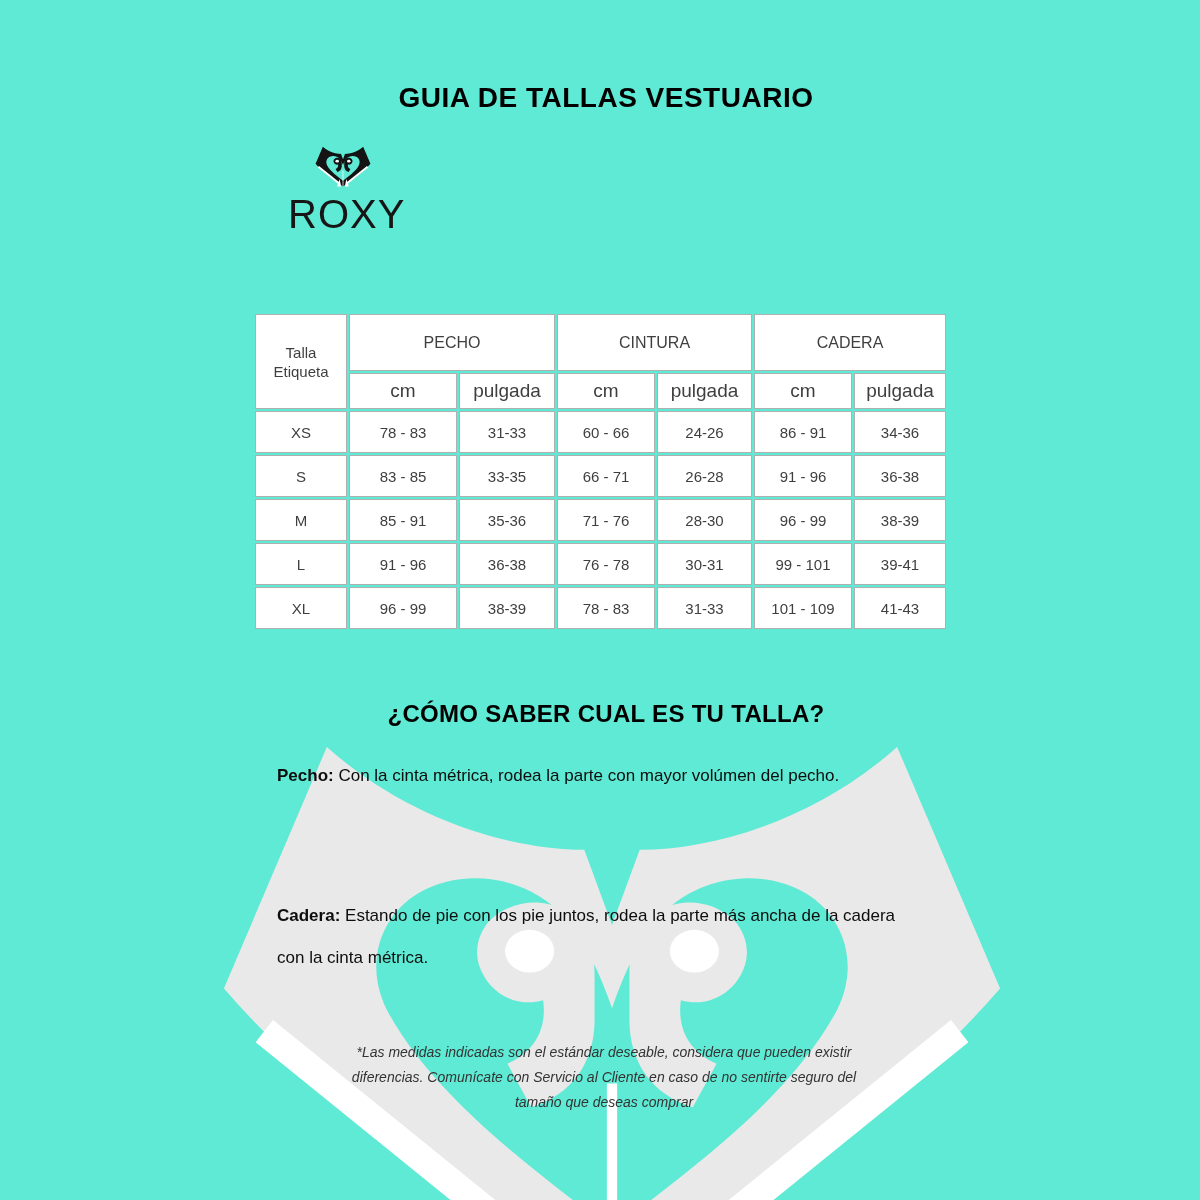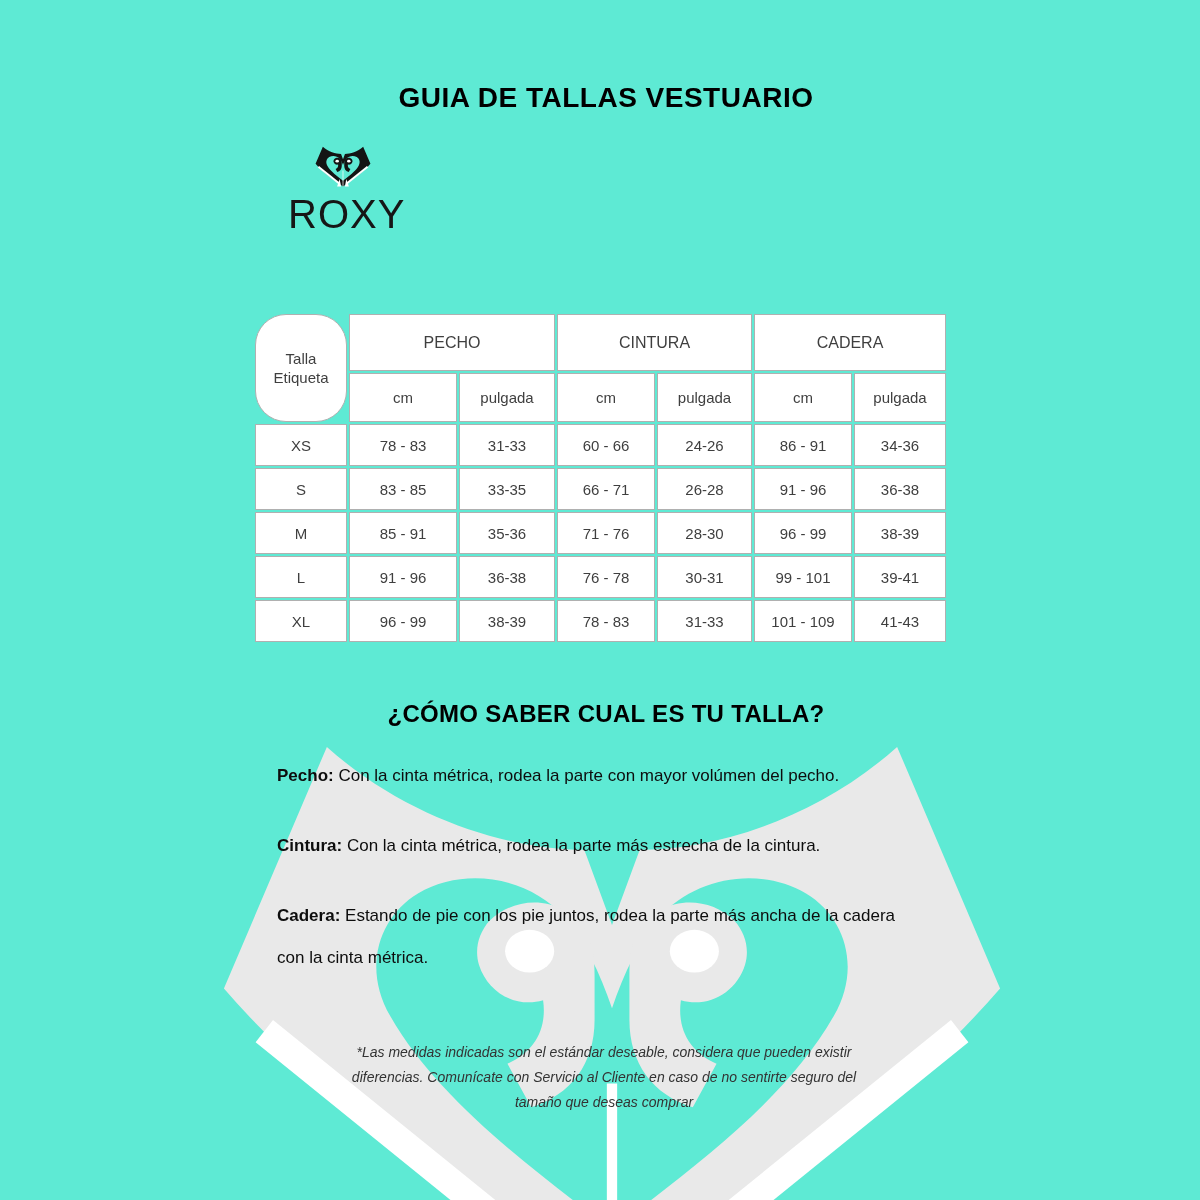--- a/index.html
+++ b/index.html
@@ -31,23 +31,23 @@
   
   table.size-table {
     position:absolute; left:253px; top:312px; z-index:1;
     border-collapse:separate; border-spacing:2px; table-layout:fixed;
   }
   table.size-table th, table.size-table td {
     border:1px solid #b0b0b0; background:#ffffff; font-weight:normal;
     color:#3f3f3f; text-align:center; vertical-align:middle; padding:0;
     box-sizing:border-box; font-family:"Liberation Sans", sans-serif;
   }
-  th.corner-h   { font-size:15px; line-height:19px;border-radius:31px; }
+  th.corner-h   { font-size:15px; line-height:19px; }
   th.group-h    { height:57px; font-size:16px; }
-  th.unit-h     { height:49px; font-size:15px;margin-left:44px; }
+  th.unit-h     { height:36px; font-size:19px;margin-left:44px; }
   td.cell       { height:42px; font-size:15px; }
 
   .section-heading {
     position:absolute; top:700px; left:0; width:1212px; text-align:center;
     font-size:24px; font-weight:bold; letter-spacing:0.3px; color:#000; z-index:1;
   }
 
   .para {
     position:absolute; left:277px; font-size:17px; color:#0d0d0d;
     line-height:42px; z-index:1;
@@ -167,24 +167,20 @@
     </tr>
   </tbody>
     </table>
 
   <div class="section-heading">¿CÓMO SABER CUAL ES TU TALLA?</div>
 
   <div class="para para-pecho">
     <span class="lbl">Pecho:</span>
     <span>Con la cinta métrica, rodea la parte con mayor volúmen del pecho.</span>
   </div>
-  <div class="para para-cintura">
-    <span class="lbl">Cintura:</span>
-    <span>Con la cinta métrica, rodea la parte más estrecha de la cintura.</span>
-  </div>
   <div class="para para-cadera">
     <span class="lbl">Cadera:</span>
     <span>Estando de pie con los pie juntos, rodea la parte más ancha de la cadera con la cinta métrica.</span>
   </div>
 
   <div class="disclaimer">
     <div>*Las medidas indicadas son el estándar deseable, considera que pueden existir</div>
     <div>diferencias. Comunícate con Servicio al Cliente en caso de no sentirte seguro del</div>
     <div>tamaño que deseas comprar</div>
   </div>

